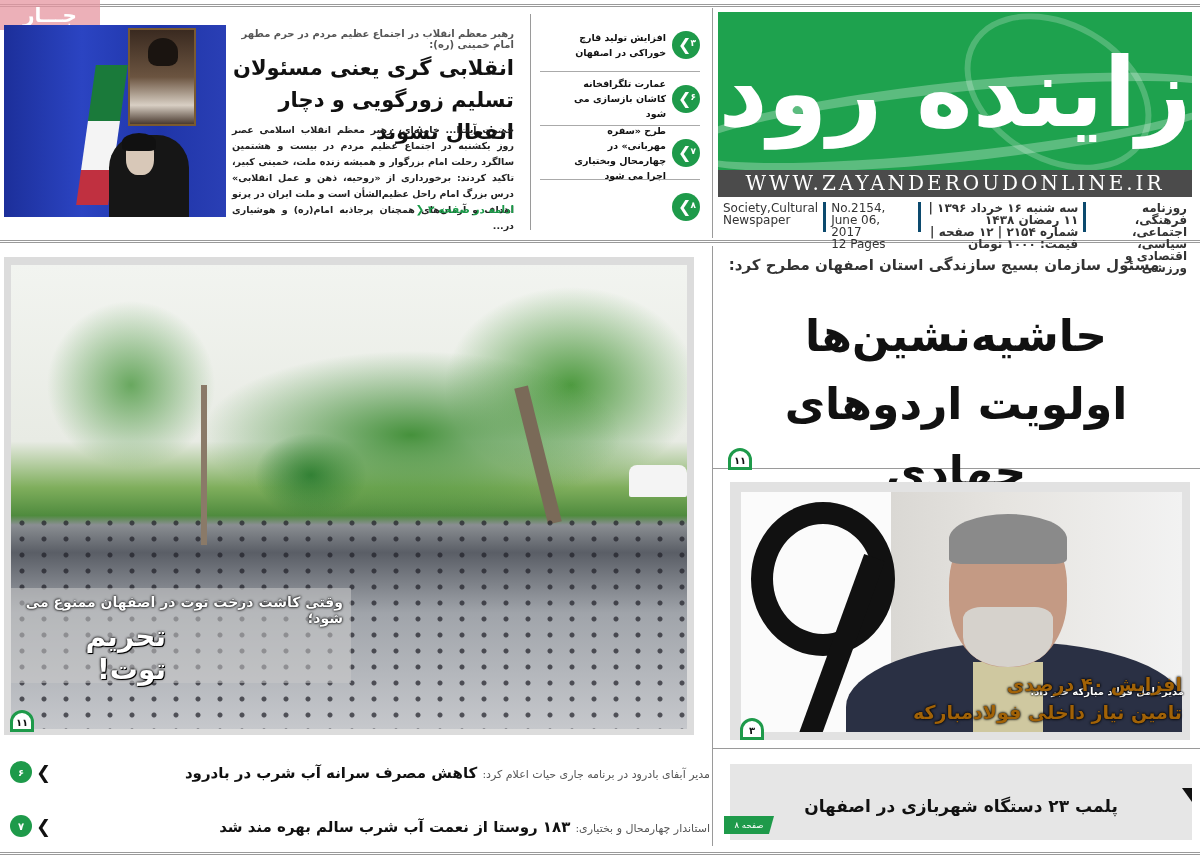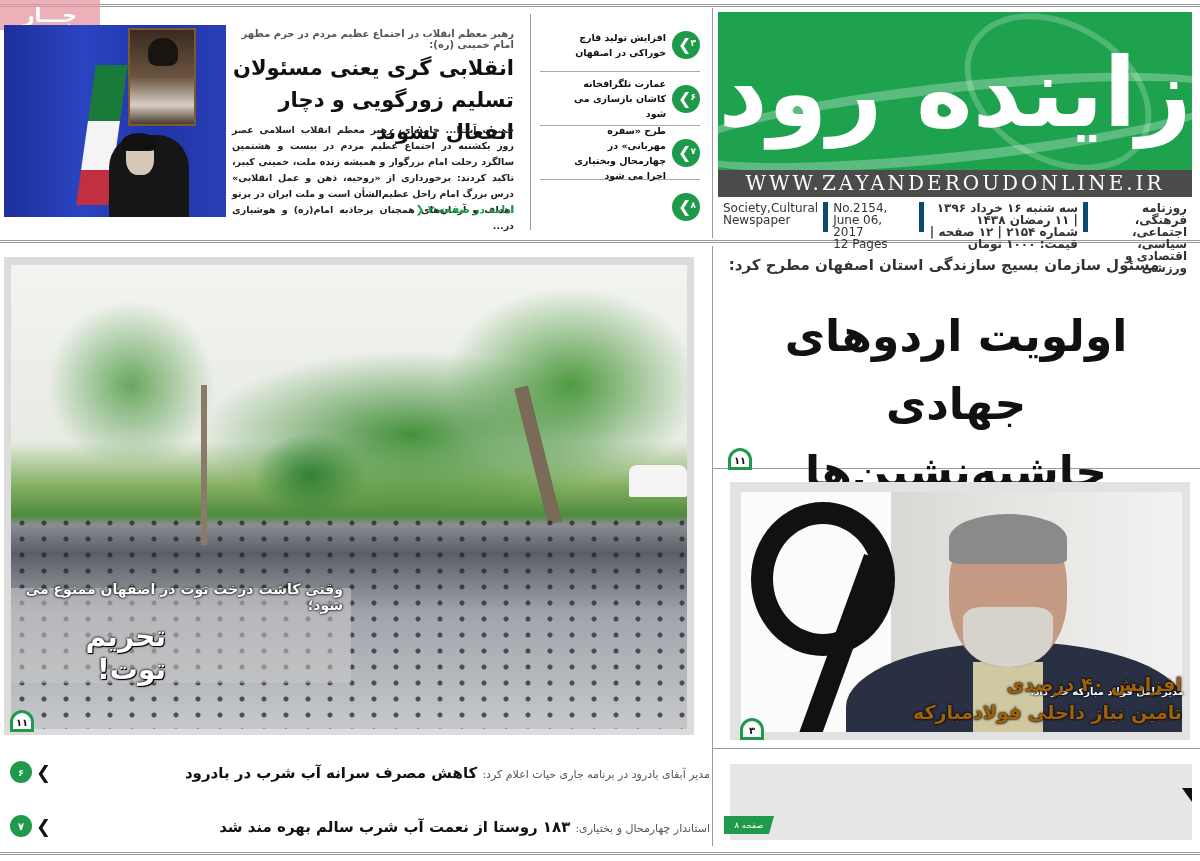--- a/index.html
+++ b/index.html
@@ -39,41 +39,41 @@
   .teaser .txt { font-size: 9.5px; font-weight: bold; line-height: 15px; text-align: right; direction: rtl; width: 118px; margin-left: 23px; }
 
   
   .mast { left: 718px; top: 12px; width: 474px; height: 185px; background: #1ea24e; overflow: hidden; }
   .mast .swirl1 { position: absolute; left: -40px; top: 70px; width: 560px; height: 80px; border: 10px solid rgba(255,255,255,0.28); border-radius: 50%; transform: rotate(-6deg); }
   .mast .swirl2 { position: absolute; left: 240px; top: 10px; width: 200px; height: 140px; border: 6px solid rgba(255,255,255,0.22); border-radius: 50%; transform: rotate(30deg); }
   .mast .logo { position: absolute; left: 0; right: 0; top: 6px; text-align: center; color: #fff; font-weight: bold; font-size: 96px; line-height: 150px; letter-spacing: 2px; direction: rtl; font-family: "DejaVu Sans", sans-serif; }
   .mast .url-bar { position: absolute; left: 0; right: 0; bottom: 0; height: 27px; background: #4b4b4b; color: #fff; font-family: "DejaVu Serif", serif; font-size: 20px; line-height: 27px; text-align: center; letter-spacing: 3px; }
   .meta-row { left: 718px; top: 202px; width: 474px; height: 30px; display: flex; justify-content: space-between; font-size: 12px; line-height: 12px; color: #333; }
   .meta-row .cell { padding: 0 5px; }
-  .meta-row .cell.sep { border-left: 5px solid #0c4a6e; }
+  .meta-row .cell.sep { border-left: 3px solid #0c4a6e; }
   .meta-row .rtl { direction: rtl; text-align: right; }
 
   
   .photo-main-frame { left: 4px; top: 257px; width: 690px; height: 478px; background: #dcdcdc; }
   .photo-main { left: 11px; top: 265px; width: 676px; height: 464px; overflow: hidden;
     background:
       radial-gradient(ellipse 300px 120px at 400px 170px, rgba(60,140,50,0.95), rgba(60,140,50,0) 70%),
       radial-gradient(ellipse 180px 140px at 560px 120px, rgba(70,150,55,0.95), rgba(70,150,55,0) 70%),
       radial-gradient(ellipse 120px 120px at 120px 120px, rgba(90,160,80,0.9), rgba(90,160,80,0) 70%),
       radial-gradient(ellipse 80px 60px at 300px 210px, rgba(40,120,50,0.95), rgba(40,120,50,0) 70%),
       linear-gradient(180deg, #f2f4f0 0%, #e8ebe4 38%, #7fae5c 48%, #4f8b3e 54%, #8a8e92 56%, #5a5e66 62%, #a0a4aa 75%, #c6c8cc 100%);
   }
   .photo-main .road-dots { position: absolute; left: 0; right: 0; top: 250px; bottom: 0;
     background-image: radial-gradient(circle, #1e1e26 2px, transparent 3px);
     background-size: 22px 16px; opacity: 0.7; }
   .photo-main .car { position: absolute; left: 618px; top: 200px; width: 58px; height: 32px; background: #f4f4f4; border-radius: 8px 8px 2px 2px; }
   .photo-main .trunk { position: absolute; left: 520px; top: 120px; width: 14px; height: 140px; background: #7a6a58; transform: rotate(-14deg); }
   .photo-main .trunk2 { position: absolute; left: 190px; top: 120px; width: 6px; height: 160px; background: #8a7a68; }
   .caption-band { left: 11px; top: 588px; width: 340px; height: 95px; background: rgba(200,200,200,0.55); }
-  .kicker-main { left: 11px; top: 581px; width: 332px; font-size: 14px; font-weight: bold; color: #fff; text-shadow: 0 0 3px #000, 0 0 2px #000; }
+  .kicker-main { left: 11px; top: 594px; width: 332px; font-size: 14px; font-weight: bold; color: #fff; text-shadow: 0 0 3px #000, 0 0 2px #000; }
   .headline-main { left: 11px; top: 620px; width: 155px; font-size: 28px; font-weight: bold; color: #fff; text-shadow: 0 0 3px #000, 0 0 2px #000, 1px 1px 0 #000; text-align: right; }
   .page-badge { width: 24px; height: 22px; border-radius: 12px 12px 0 0; background: #1e9a4a; color: #fff; font-size: 10px; font-weight: bold; text-align: center; line-height: 20px; border: 3px solid #1e9a4a; }
   .page-badge.inner { background: #fff; color: #111; }
 
   
   .kicker-right { left: 720px; top: 256px; width: 448px; font-size: 15px; color: #333; text-align: center; }
   .headline-right { left: 720px; top: 302px; width: 472px; font-size: 44px; font-weight: bold; line-height: 68px; text-align: center; color: #111; letter-spacing: -1px; }
 
   
   .portrait-frame { left: 730px; top: 482px; width: 460px; height: 258px; background: #e2e2e2; }
@@ -198,22 +198,22 @@
   <div class="car"></div>
   <div class="road-dots"></div>
 </div>
 <div class="abs caption-band"></div>
 <div class="abs rtl kicker-main">وقتی کاشت درخت توت در اصفهان ممنوع می شود؛</div>
 <div class="abs headline-main" style="direction:rtl;">تحریم توت!</div>
 <div class="abs page-badge inner" style="left:10px; top:710px;">۱۱</div>
 
 <div class="abs rtl kicker-right" style="text-align:center;">مسئول سازمان بسیج سازندگی استان اصفهان مطرح کرد:</div>
 <div class="abs headline-right" style="direction:rtl;">
+  <div>حاشیه‌نشین‌ها</div>
   <div>اولویت اردوهای جهادی</div>
-  <div>حاشیه‌نشین‌ها</div>
 </div>
 <div class="abs page-badge inner" style="left:728px; top:448px;">۱۱</div>
 
 <div class="abs portrait-frame"></div>
 <div class="abs portrait-photo">
   <div class="logo-flag"></div>
   <div class="suit"></div>
   <div class="shirt"></div>
   <div class="head"></div>
   <div class="hair"></div>
@@ -221,20 +221,21 @@
 </div>
 <div class="abs rtl kicker-portrait">مدیرعامل فولاد مبارکه خبر داد:</div>
 <div class="abs rtl headline-portrait">
   <div>افزایش ۴۰ درصدی</div>
   <div>تامین نیاز داخلی فولادمبارکه</div>
 </div>
 <div class="abs page-badge inner" style="left:740px; top:718px;">۳</div>
 
 <div class="abs box-br">
   <div class="tag-corner"></div>
+  <div class="title">پلمب ۲۳ دستگاه شهربازی در اصفهان</div>
   <div class="page-tag">صفحه ۸</div>
 </div>
 
 <div class="abs brief" style="top:757px;">
   <div class="numdot">۶</div>
   <span class="chev">❮</span>
   <div class="text">
     <span class="kick">مدیر آبفای بادرود در برنامه جاری حیات اعلام کرد:</span>
     <span class="head">کاهش مصرف سرانه آب شرب در بادرود</span>
   </div>

